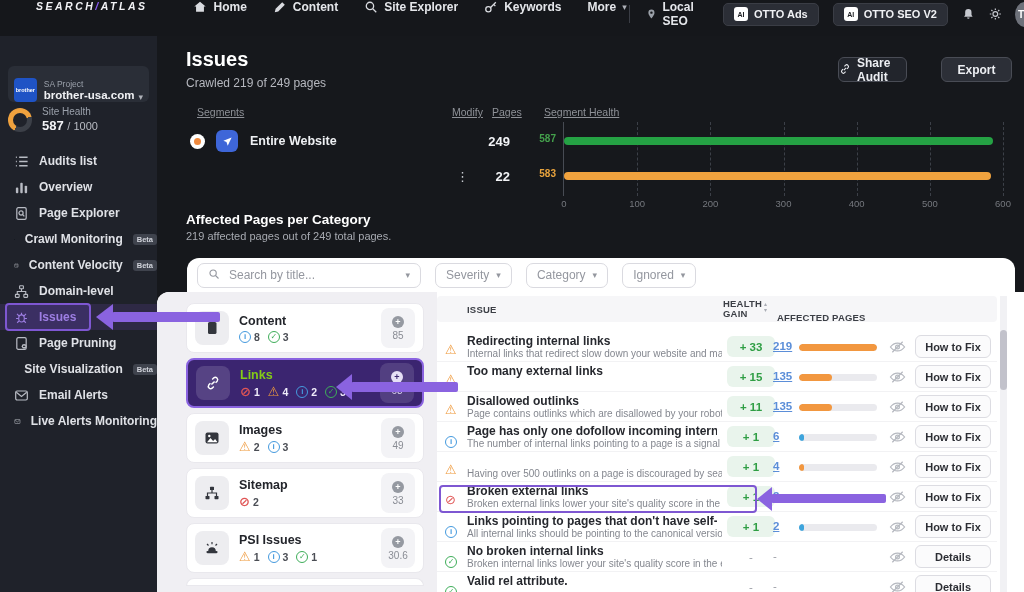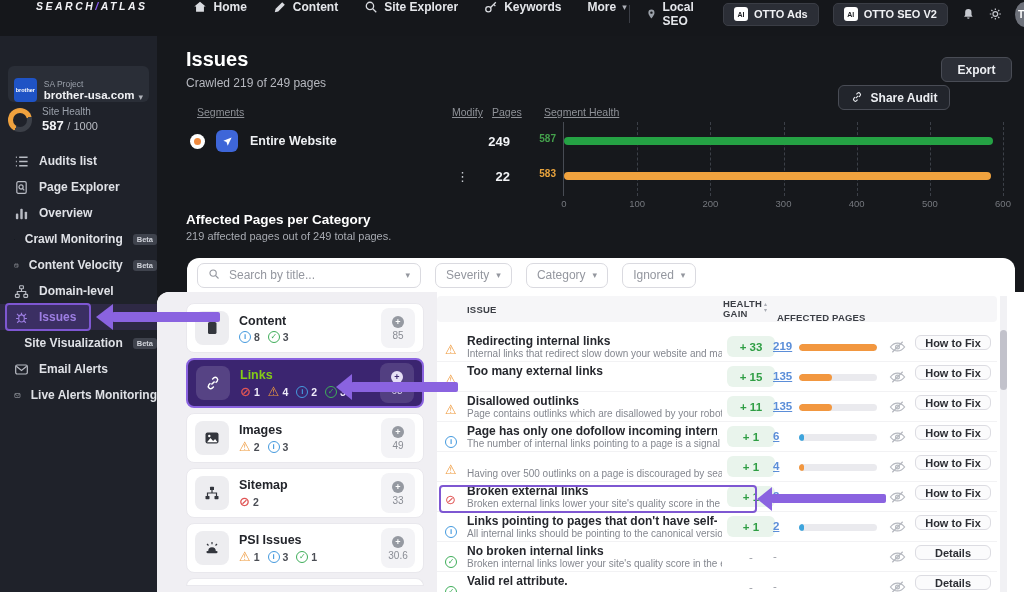--- a/index.html
+++ b/index.html
@@ -47,21 +47,21 @@
   .side-item .sic svg{width:100%;height:100%;}
   .side-item .slb{font-size:12px;font-weight:600;white-space:nowrap;}
   .side-item.active{background:rgba(122,82,214,0.16);}
   .side-item.active .slb,.side-item.active .sic{color:#ab8fe8;}
   .beta{font-size:7.5px;font-weight:700;color:#d0d3da;background:#3f434d;border-radius:3px;padding:1px 4px;line-height:9px;}
 
   
   .page-title{position:absolute;left:186px;top:48px;font-size:20px;font-weight:700;color:#fff;z-index:5;}
   .page-sub{position:absolute;left:186px;top:76px;font-size:12px;color:#b6b8bf;z-index:5;}
   .hd-btn{position:absolute;top:57px;height:25px;border-radius:6px;border:1px solid #494c55;background:#22252c;color:#eceef2;font-size:12px;font-weight:600;display:flex;align-items:center;justify-content:center;gap:6px;cursor:pointer;z-index:5;}
-  .btn-share{left:838px;width:112px;margin-top:28px;}
+  .btn-share{left:838px;width:69px;}
   .btn-export{left:941px;width:71px;background:#2c2f37;}
   .hd-btn svg{width:12px;height:12px;}
 
   
   .seg-h{position:absolute;font-size:10.5px;color:#8e9197;z-index:5;text-decoration:underline;}
   .seg-row{position:absolute;left:190px;height:26px;display:flex;align-items:center;z-index:5;}
   .radio-on{width:15px;height:15px;border-radius:50%;background:#fff;position:relative;cursor:pointer;}
   .radio-on::after{content:"";position:absolute;inset:4px;border-radius:50%;background:#f08a3e;}
   .radio-off{width:15px;height:15px;border-radius:50%;background:#757a84;cursor:pointer;}
   .seg-ic{width:22px;height:22px;border-radius:6px;display:flex;align-items:center;justify-content:center;margin:0 12px 0 11px;}
@@ -119,21 +119,21 @@
   .ititle{position:absolute;left:30px;top:2px;font-size:12px;font-weight:600;color:#26282e;white-space:nowrap;overflow:hidden;width:250px;}
   .idesc{position:absolute;left:30px;top:16px;font-size:10px;color:#84878f;white-space:nowrap;overflow:hidden;width:255px;}
   .gain{position:absolute;left:290px;top:4px;width:48px;height:21px;background:#e9f4ec;border-radius:6px;color:#2f9e44;font-size:11.5px;font-weight:700;display:flex;align-items:center;justify-content:center;}
   .gain.dash{background:none;color:#9a9da5;font-weight:400;}
   .aff{position:absolute;left:336px;top:8px;font-size:11.5px;font-weight:600;color:#5b8ed8;text-decoration:underline;cursor:pointer;}
   .aff.dash{color:#9a9da5;text-decoration:none;font-weight:400;}
   .pbar{position:absolute;left:362px;top:12px;width:78px;height:7px;border-radius:4px;background:#eaeaee;overflow:hidden;}
   .pbar i{display:block;height:100%;border-radius:4px;}
   .eye{position:absolute;left:452px;top:8px;width:17px;height:14px;cursor:pointer;}
   .eye svg{width:100%;height:100%;}
-  .rbtn{position:absolute;left:478px;top:3px;width:76px;height:15px;border:1px solid #dcdce2;border-radius:6px;background:#fbfbfc;color:#2c2e34;font-size:11px;font-weight:600;display:flex;align-items:center;justify-content:center;cursor:pointer;}
+  .rbtn{position:absolute;left:478px;top:3px;width:76px;height:23px;border:1px solid #dcdce2;border-radius:6px;background:#fbfbfc;color:#2c2e34;font-size:11px;font-weight:600;display:flex;align-items:center;justify-content:center;cursor:pointer;}
 
   .scrollbar{position:absolute;left:1000px;top:296px;width:7px;height:296px;background:#f1f1f4;z-index:8;}
   .thumb{position:absolute;left:0;top:34px;width:7px;height:60px;border-radius:4px;background:#c2c2cb;cursor:pointer;}
 
   
   .sev{font-size:13px;line-height:1;display:inline-block;}
   .sev.w{color:#ef9a3d;} .sev.c{color:#e05555;}
   .ci{width:12px;height:12px;border:1.2px solid;border-radius:50%;display:inline-flex;align-items:center;justify-content:center;font-size:8px;font-weight:700;}
   .ci.i{color:#459ade;} .ci.s{color:#3fae5a;}
 
@@ -251,37 +251,37 @@
           <span class="sic">
             <svg viewBox="0 0 16 16" stroke="currentColor" stroke-width="1.5">
               <path d="M5.5 3.5h9M5.5 8h9M5.5 12.5h9"></path>
               <path d="M2 3.5h1M2 8h1M2 12.5h1"></path>
             </svg>
           </span>
           <span class="slb">Audits list</span>
         </div>
         <div class="side-item">
           <span class="sic">
+            <svg viewBox="0 0 16 16" fill="currentColor">
+              <rect x="2" y="8" width="2.6" height="6" rx="1"></rect>
+              <rect x="6.7" y="3" width="2.6" height="11" rx="1"></rect>
+              <rect x="11.4" y="6" width="2.6" height="8" rx="1"></rect>
+            </svg>
+          </span>
+          <span class="slb">Overview</span>
+        </div>
+        <div class="side-item">
+          <span class="sic">
             <svg viewBox="0 0 16 16" fill="none" stroke="currentColor" stroke-width="1.3">
               <rect x="3" y="1.8" width="10" height="12.4" rx="1.5"></rect>
               <circle cx="7.5" cy="7.5" r="2.2"></circle>
               <line x1="9.2" y1="9.2" x2="11" y2="11"></line>
             </svg>
           </span>
           <span class="slb">Page Explorer</span>
-        </div>
-        <div class="side-item">
-          <span class="sic">
-            <svg viewBox="0 0 16 16" fill="currentColor">
-              <rect x="2" y="8" width="2.6" height="6" rx="1"></rect>
-              <rect x="6.7" y="3" width="2.6" height="11" rx="1"></rect>
-              <rect x="11.4" y="6" width="2.6" height="8" rx="1"></rect>
-            </svg>
-          </span>
-          <span class="slb">Overview</span>
         </div>
         <div class="side-item">
           <span class="sic">
             <svg viewBox="0 0 16 16" fill="none" stroke="currentColor" stroke-width="1.2">
               <ellipse cx="8" cy="9" rx="3" ry="3.8"></ellipse>
               <path d="M8 5.2V3M5.3 6.2 3.2 4.2M10.7 6.2l2.1-2M4.9 9H2.2M13.8 9h-2.7M5.4 11.6l-2 2M12.6 13.6l-2-2"></path>
             </svg>
           </span>
           <span class="slb">Crawl Monitoring</span>
           <span class="beta">Beta</span>
@@ -309,20 +309,30 @@
           <span class="slb">Domain-level</span>
         </div>
         <div class="side-item active">
           <span class="sic">
             <svg viewBox="0 0 16 16" fill="none" stroke="currentColor" stroke-width="1.2">
               <ellipse cx="8" cy="9" rx="3" ry="3.8"></ellipse>
               <path d="M8 5.2V3M5.3 6.2 3.2 4.2M10.7 6.2l2.1-2M4.9 9H2.2M13.8 9h-2.7M5.4 11.6l-2 2M12.6 13.6l-2-2"></path>
             </svg>
           </span>
           <span class="slb">Issues</span>
+        </div>
+        <div class="side-item">
+          <span class="sic">
+            <svg viewBox="0 0 16 16" fill="none" stroke="currentColor" stroke-width="1.3">
+              <rect x="3" y="1.8" width="10" height="12.4" rx="1.5"></rect>
+              <circle cx="10.8" cy="11" r="2.6" fill="currentColor" stroke="none"></circle>
+              <line x1="9.6" y1="11" x2="12" y2="11" stroke="#1f222a"></line>
+            </svg>
+          </span>
+          <span class="slb">Page Pruning</span>
         </div>
         <div class="side-item">
           <span class="sic">
             <svg viewBox="0 0 16 16" fill="currentColor">
               <path d="M2 2v12h12" fill="none" stroke="currentColor" stroke-width="1.2"></path>
               <circle cx="5.5" cy="10.5" r="1.2"></circle>
               <circle cx="8" cy="6" r="1.2"></circle>
               <circle cx="11.5" cy="8.5" r="1.2"></circle>
               <circle cx="13" cy="4" r="1.2"></circle>
             </svg>

